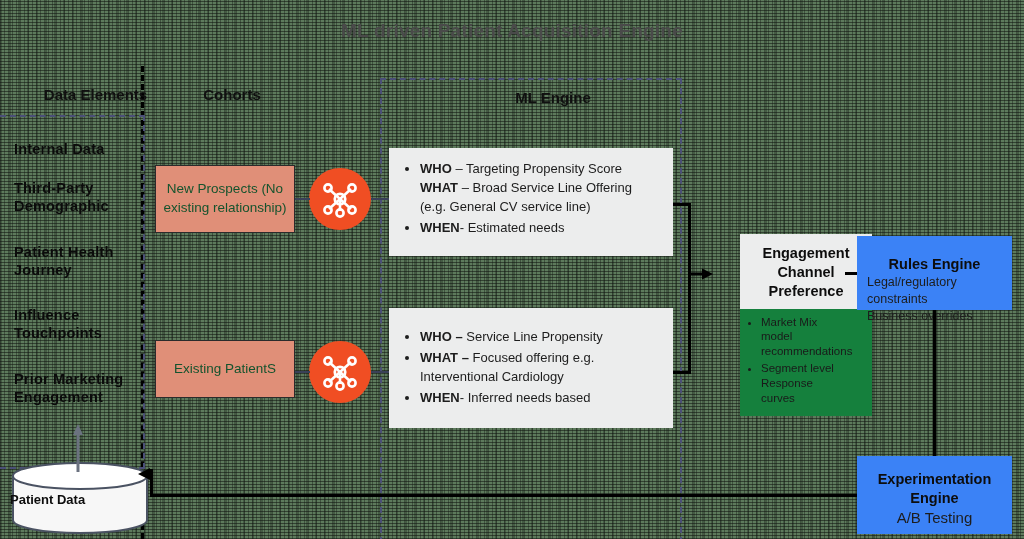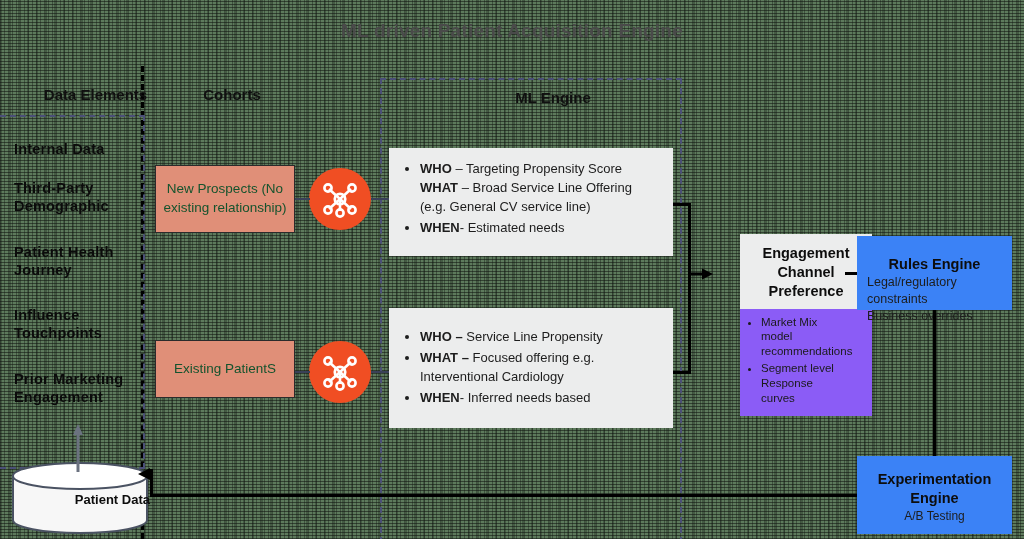--- a/index.html
+++ b/index.html
@@ -81,43 +81,43 @@
 
   
   #engage{
     background:#eceded;box-sizing:border-box;margin-left:27px;
   }
   #engage .eh{
     font-size:14.5px;font-weight:700;color:#0d0d0d;text-align:center;
     line-height:1.3;padding:10px 6px 8px 6px;
   }
   #engage .eb{
-    background:#8b5cf6;padding:6px 24px 8px 8px;
+    background:#15803d;padding:6px 24px 8px 8px;
   }
   #engage ul{margin:0;padding:0 0 0 13px;list-style:disc;}
   #engage li{font-size:11.5px;color:#1a1a1a;line-height:1.3;margin-bottom:2px;}
 
   
   .plainbox{
     background:#3b82f6;box-sizing:border-box;padding:19px 10px;
   }
   .plainbox .bt{
     font-size:14.5px;font-weight:700;color:#0d0d0d;text-align:center;line-height:1.3;
   }
   .plainbox .bl{
     font-size:12.5px;color:#1d1d1d;line-height:1.35;
   }
   .plainbox .bc{
-    font-size:12px;color:#1d1d1d;line-height:1.35;text-align:center;
+    font-size:15px;color:#1d1d1d;line-height:1.35;text-align:center;
   }
 
   
   #cyl{width:140px;height:72px;}
   #cyl .lbl{
-    position:absolute;left:0;top:30px;width:140px;text-align:right;
+    position:absolute;left:0;top:30px;width:140px;text-align:left;
     font-size:13px;font-weight:700;color:#0d0d0d;
   }
 </style>
 </head>
 <body>
 
 <div id="noise"></div>
 
 <div id="stage">
 

